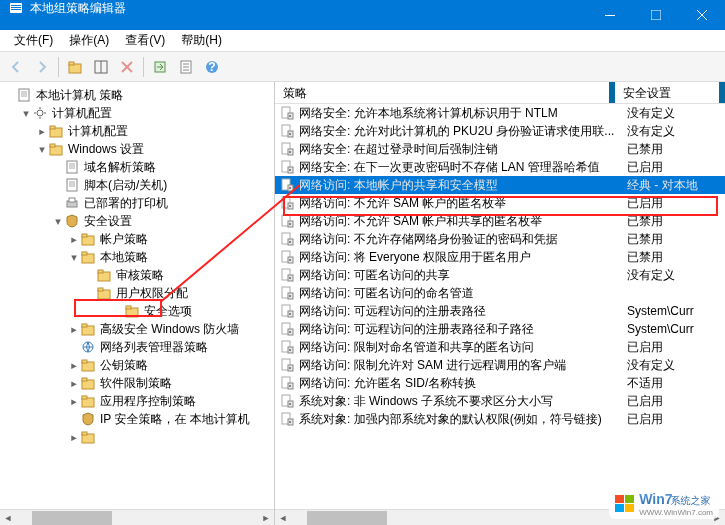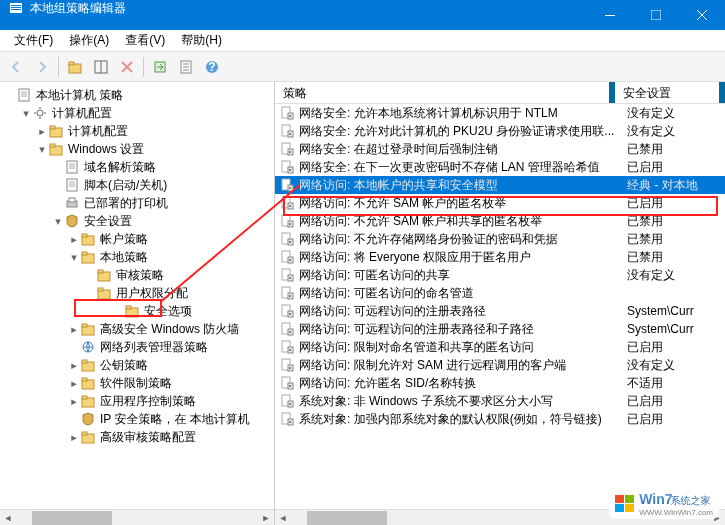--- a/index.html
+++ b/index.html
@@ -352,21 +352,20 @@
           <span class="tlabel">IP 安全策略，在 本地计算机</span>
         </div>
         <div class="treerow" style="padding-left: 68px;">
           <span class="toggle">▸</span>
           <span class="ticon">
             <svg width="14" height="14">
               <rect x="1" y="4" width="12" height="9" fill="#f5d478" stroke="#c09030"></rect>
               <rect x="1" y="2" width="5" height="3" fill="#f5d478" stroke="#c09030"></rect>
             </svg>
           </span>
-          <span class="tlabel">高级审核策略配置</span>
         </div>
       </div>
     <div class="scrollbar-h">
         <span class="arr">◄</span>
         <div class="thumb"></div>
         <span class="arr" style="margin-left:auto">►</span>
       </div>
   </div>
   <div class="rightpane">
     <div class="listhead">

